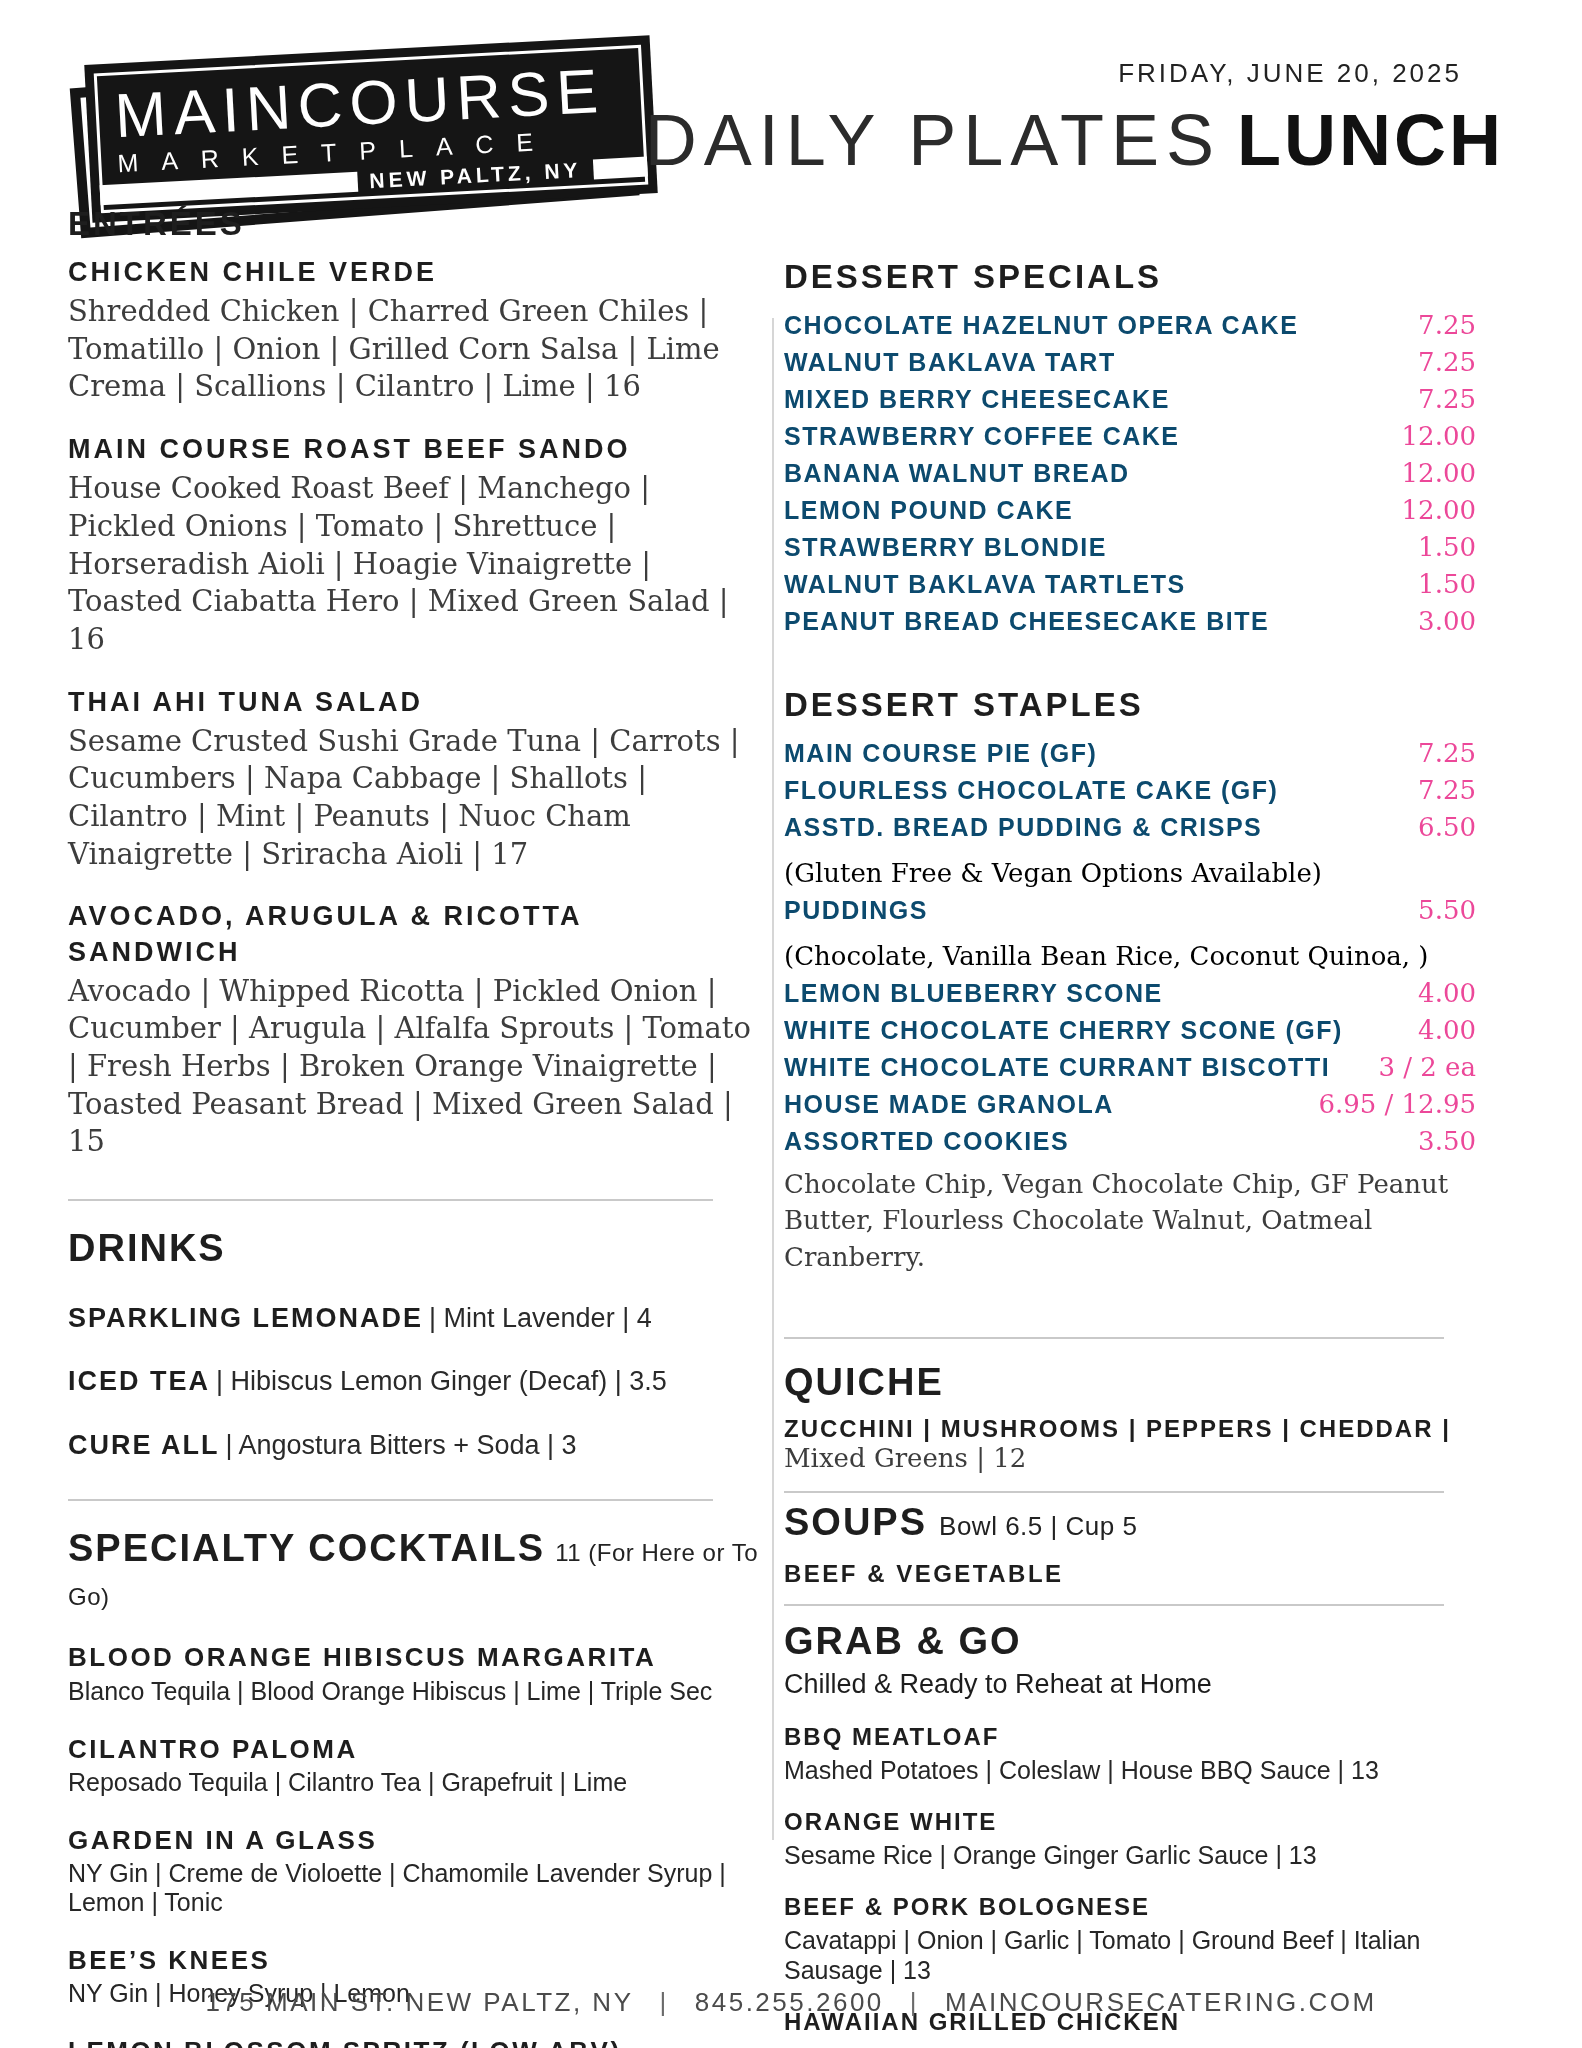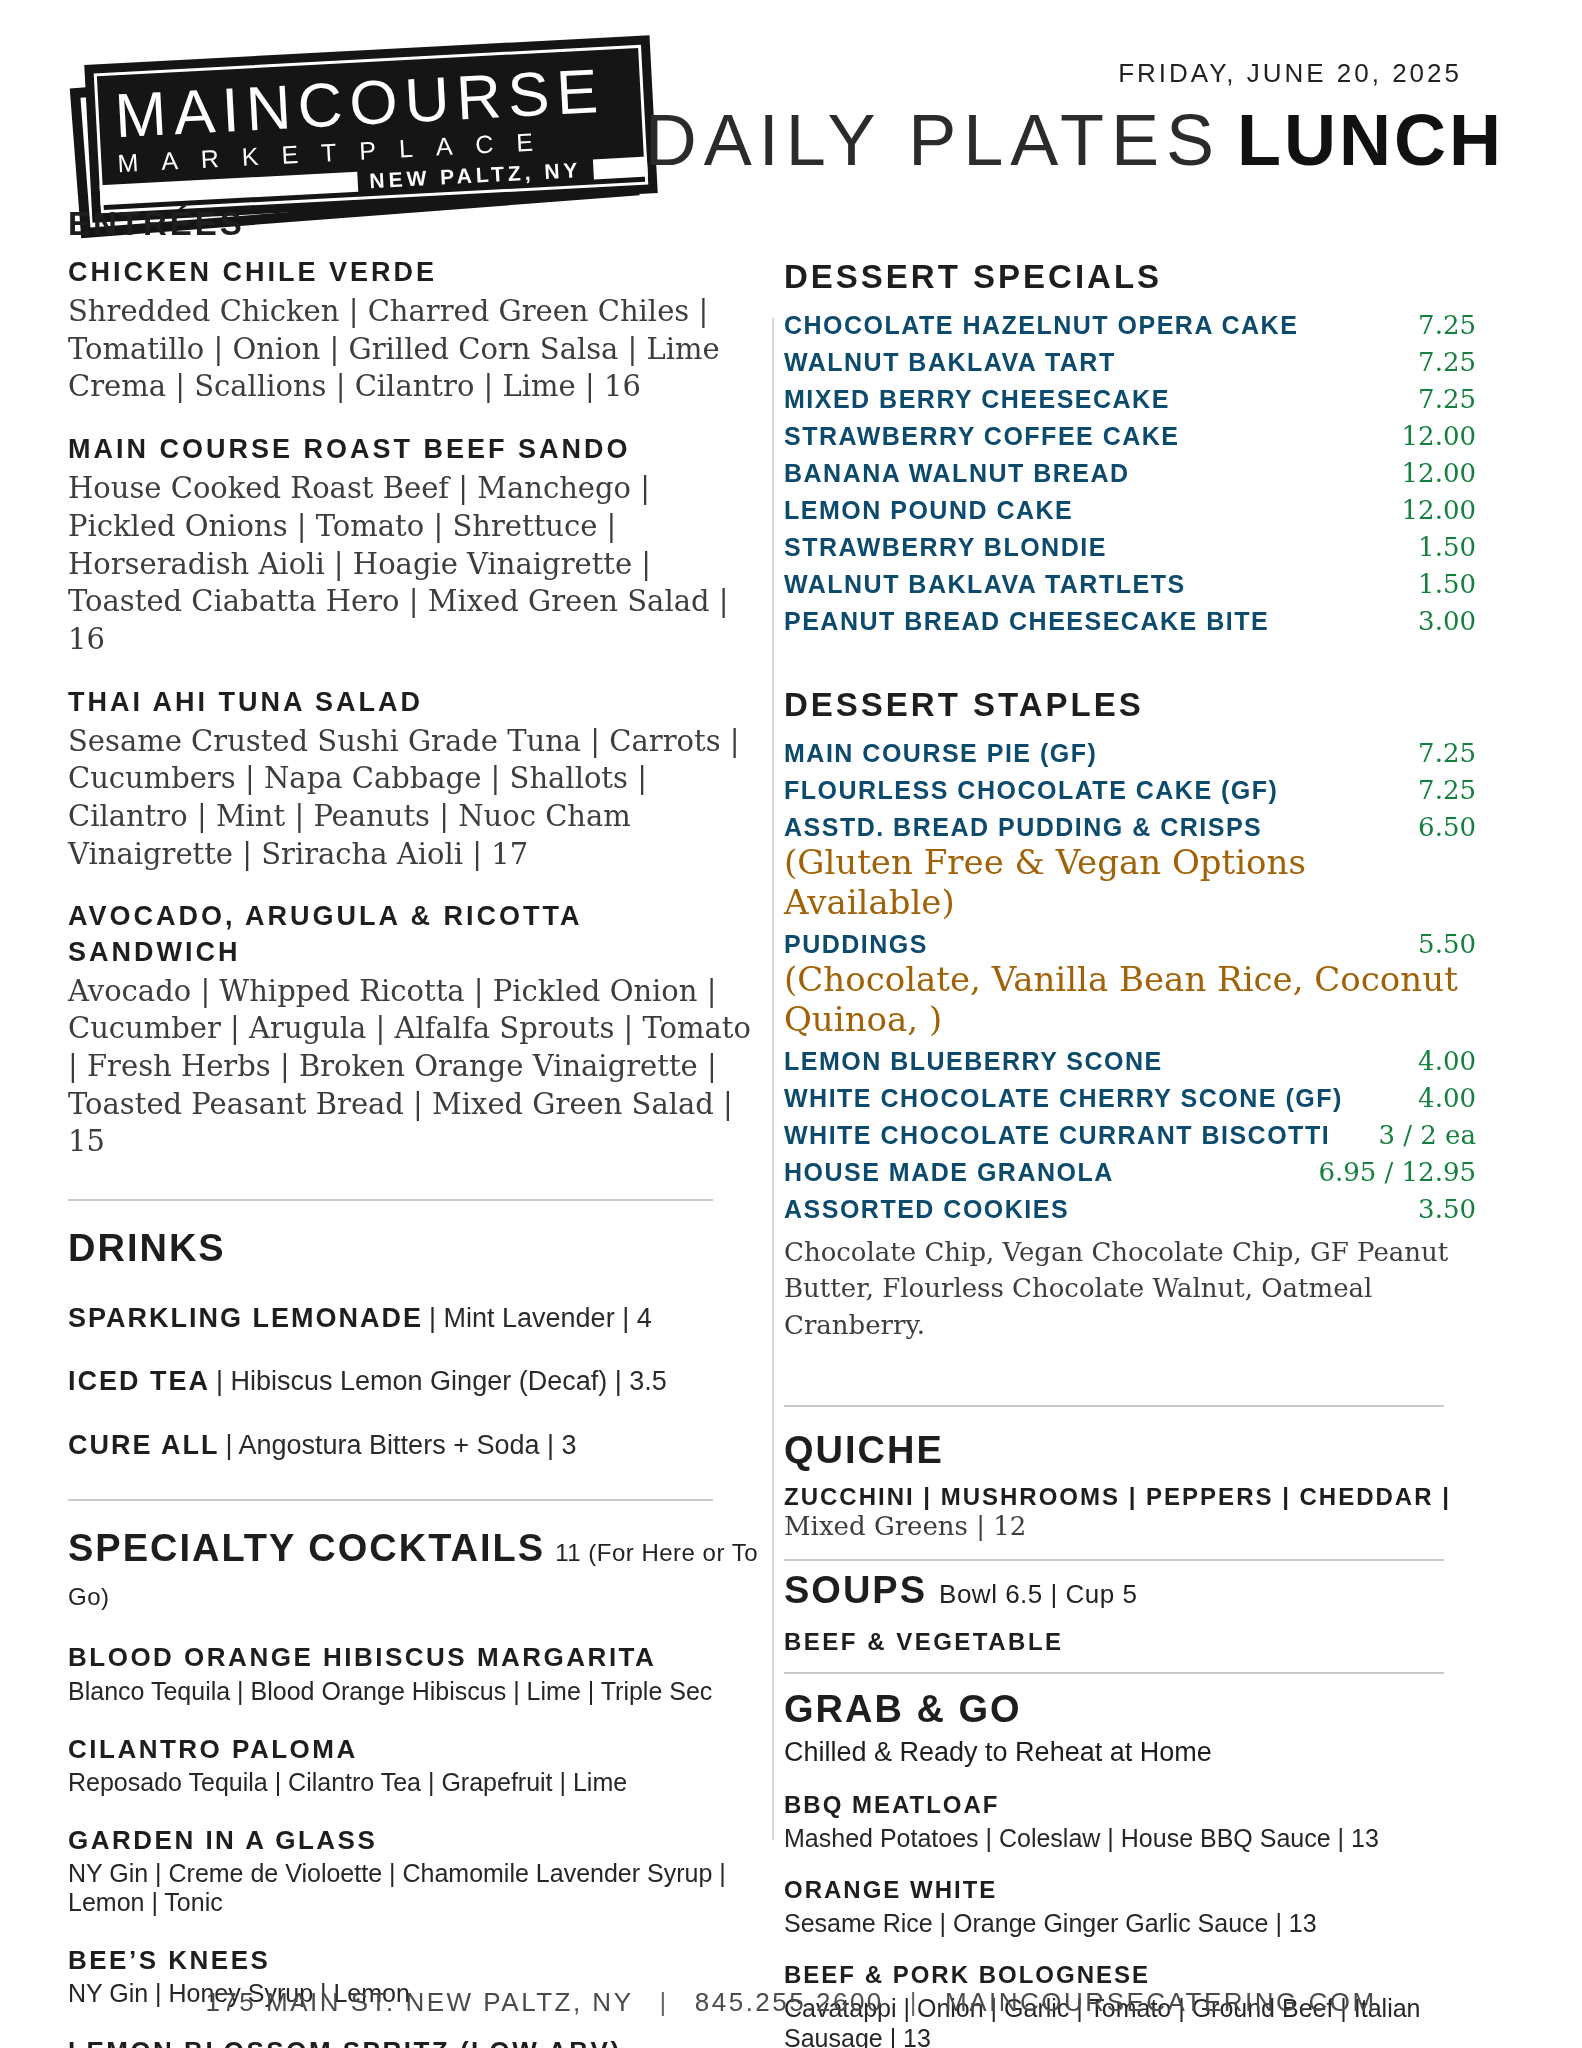--- a/index.html
+++ b/index.html
@@ -55,23 +55,23 @@
   
   .cocktails-title{margin-top:26px;}
   .cocktail{margin-top:27px;}
   .cocktail-name{font-weight:700;font-size:26px;letter-spacing:2.5px;color:#1e1e1e;line-height:1.25;}
   .cocktail-desc{font-size:25px;color:#262626;line-height:1.15;margin-top:3px;}
 
   
   .price-list{margin-top:14px;}
   .price-row{display:flex;justify-content:space-between;align-items:baseline;margin-top:7px;}
   .price-row .nm{font-weight:700;font-size:25px;letter-spacing:1.5px;color:#0c4a6e;line-height:1.2;}
-  .price-row .pr{font-family:"DejaVu Serif","Liberation Serif",serif;font-size:26px;color:#15803d;
+  .price-row .pr{font-family:"DejaVu Serif","Liberation Serif",serif;font-size:26px;color:#ec4899;
                  white-space:nowrap;margin-left:14px;}
-  .row-note{font-family:"DejaVu Serif","Liberation Serif",serif;font-size:34px;color:#a16207;margin-top:0;}
+  .row-note{font-family:"DejaVu Serif","Liberation Serif",serif;font-size:26px;color:#000000;margin-top:16px;}
   .staples-title{margin-top:50px;}
   .cookies-note{font-family:"DejaVu Serif","Liberation Serif",serif;font-size:26px;line-height:1.4;
                 color:#3d3d3d;margin-top:10px;}
 
   
   .quiche-rule{margin-top:62px !important;}
   .quiche-title{margin-top:22px;}
   .quiche-line1{font-weight:700;font-size:24px;letter-spacing:2px;color:#1e1e1e;margin-top:10px;}
   .quiche-line2{font-family:"DejaVu Serif","Liberation Serif",serif;font-size:26px;color:#3d3d3d;}
   .soups-rule{margin-top:18px !important;}

